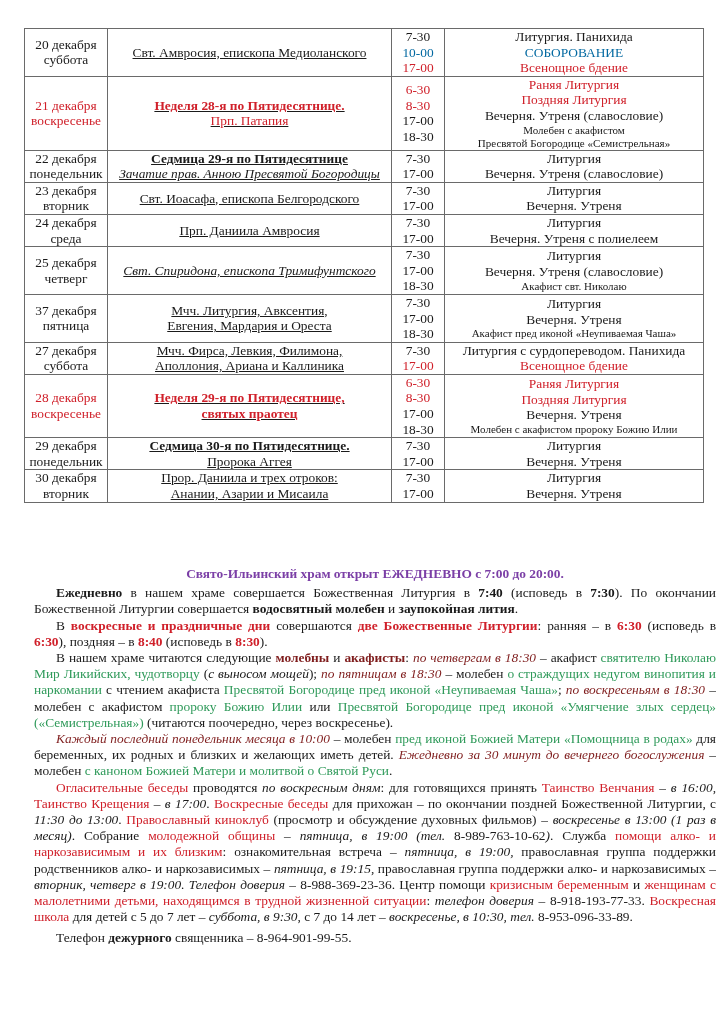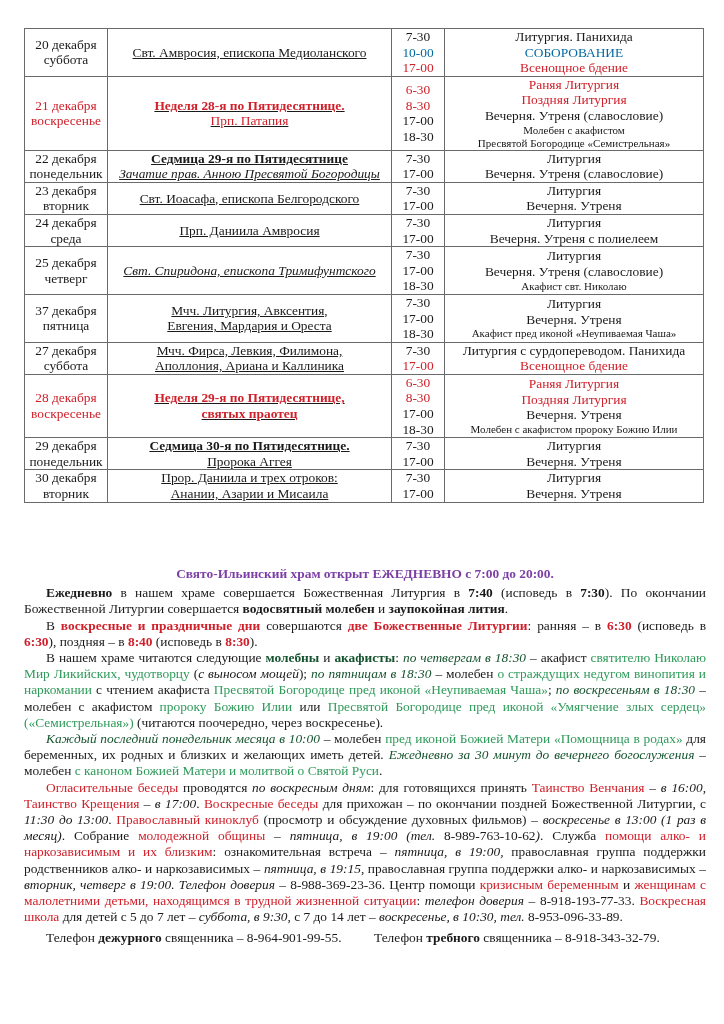--- a/index.html
+++ b/index.html
@@ -7,26 +7,26 @@
   .page { position:relative; width:724px; height:1024px; }
   table.sched { position:absolute; left:24px; top:28px; width:680px; border-collapse:collapse; font-size:13.4px; line-height:15.6px; }
   table.sched td { border:1px solid #6a6a6a; text-align:center; vertical-align:middle; padding:0 1px; }
   td.c-date { width:80px; }
   td.c-saint { width:281px;text-decoration:underline; }
   td.c-time { width:50px; }
   td.c-svc { width:auto;margin-top:32px; }
   .red { color:#d0202a; }
   .purple { color:#0369a1; }
   .green { color:#2f9a5a; }
-  .blue { color:#14532d; }
+  .blue { color:#7f1d1d; }
   .bold { font-weight:bold; }
   .ital { font-style:italic; }
   .small { font-size:11px; line-height:13px; }
   .line { display:block; }
-  .info { position:absolute; left:24px; top:566px; width:682px; font-size:13.4px; line-height:16.2px; text-align:justify; }
+  .info { position:absolute; left:34px; top:566px; width:682px; font-size:13.4px; line-height:16.2px; text-align:justify; }
   .info p { margin:0; text-indent:22px; }
   .info .headline { text-align:center; text-indent:0; color:#7b3fa6; font-weight:bold; margin-bottom:3px; }
   .phones { margin-top:2px; }
   .phones .row { display:flex; padding-left:22px; line-height:22px;gap:8px; }
   .phones .col1 { width:320px; }
 </style>
 </head>
 <body>
 
 <div class="page">
@@ -249,17 +249,16 @@
     <div id="info-paras">
         <p><span class="bold">Ежедневно</span><span> в нашем храме совершается Божественная Литургия в </span><span class="bold">7:40</span><span> (исповедь в </span><span class="bold">7:30</span><span>). По окончании Божественной Литургии совершается </span><span class="bold">водосвятный молебен</span><span> и </span><span class="bold">заупокойная лития</span><span>.</span></p>
         <p><span>В </span><span class="red bold">воскресные и праздничные дни</span><span> совершаются </span><span class="red bold">две Божественные Литургии</span><span>: ранняя – в </span><span class="red bold">6:30</span><span> (исповедь в </span><span class="red bold">6:30</span><span>), поздняя – в </span><span class="red bold">8:40</span><span> (исповедь в </span><span class="red bold">8:30</span><span>).</span></p>
         <p><span>В нашем храме читаются следующие </span><span class="blue bold">молебны</span><span> и </span><span class="blue bold">акафисты</span><span>: </span><span class="blue ital">по четвергам в 18:30</span><span> – акафист </span><span class="green">святителю Николаю Мир Ликийских, чудотворцу</span><span> (</span><span class="ital">с выносом мощей</span><span>); </span><span class="blue ital">по пятницам в 18:30</span><span> – молебен </span><span class="green">о страждущих недугом винопития и наркомании</span><span> с чтением акафиста </span><span class="green">Пресвятой Богородице пред иконой «Неупиваемая Чаша»</span><span>; </span><span class="blue ital">по воскресеньям в 18:30</span><span> – молебен с акафистом </span><span class="green">пророку Божию Илии</span><span> или </span><span class="green">Пресвятой Богородице пред иконой «Умягчение злых сердец» («Семистрельная»)</span><span> (читаются поочередно, через воскресенье).</span></p>
         <p><span class="blue ital">Каждый последний понедельник месяца в 10:00</span><span> – молебен </span><span class="green">пред иконой Божией Матери «Помощница в родах»</span><span> для беременных, их родных и близких и желающих иметь детей. </span><span class="blue ital">Ежедневно за 30 минут до вечернего богослужения</span><span>  – молебен </span><span class="green">с каноном Божией Матери и молитвой о Святой Руси</span><span>.</span></p>
         <p><span class="red">Огласительные беседы</span><span> проводятся </span><span class="ital">по воскресным дням</span><span>: для готовящихся принять </span><span class="red">Таинство Венчания</span><span> – </span><span class="ital">в 16:00</span><span>, </span><span class="red">Таинство Крещения</span><span> – </span><span class="ital">в 17:00</span><span>. </span><span class="red">Воскресные беседы</span><span> для прихожан – по окончании поздней Божественной Литургии, с </span><span class="ital">11:30 до 13:00</span><span>. </span><span class="red">Православный киноклуб</span><span> (просмотр и обсуждение духовных фильмов) – </span><span class="ital">воскресенье в 13:00 (1 раз в месяц)</span><span>. Собрание </span><span class="red">молодежной общины</span><span> – </span><span class="ital">пятница, в 19:00 (тел.</span><span> 8-989-763-10-62</span><span class="ital">)</span><span>. Служба </span><span class="red">помощи алко- и наркозависимым и их близким</span><span>: ознакомительная встреча – </span><span class="ital">пятница, в 19:00,</span><span> православная группа поддержки родственников алко- и наркозависимых – </span><span class="ital">пятница, в 19:15</span><span>, православная группа поддержки алко- и наркозависимых – </span><span class="ital">вторник, четверг в 19:00. Телефон доверия</span><span> –  8-988-369-23-36. Центр помощи </span><span class="red">кризисным беременным</span><span> и </span><span class="red">женщинам с малолетними детьми, находящимся в трудной жизненной ситуации</span><span>: </span><span class="ital">телефон доверия</span><span> – 8-918-193-77-33. </span><span class="red">Воскресная школа</span><span> для детей с 5 до 7 лет – </span><span class="ital">суббота, в 9:30</span><span>, с 7 до 14 лет – </span><span class="ital">воскресенье, в 10:30, тел.</span><span> 8-953-096-33-89.</span></p>
       </div>
     <div class="phones" id="contacts">
         <div class="row">
           <div class="col1"><span>Телефон </span><span class="bold">дежурного</span><span> священника – 8-964-901-99-55.</span></div>
-          <div class="col2"><span>Телефон </span><span class="bold">требного</span><span> священника – 8-918-343-32-79.</span></div>
         </div>
       </div>
   </div>
 </div>
 
 </body></html>

